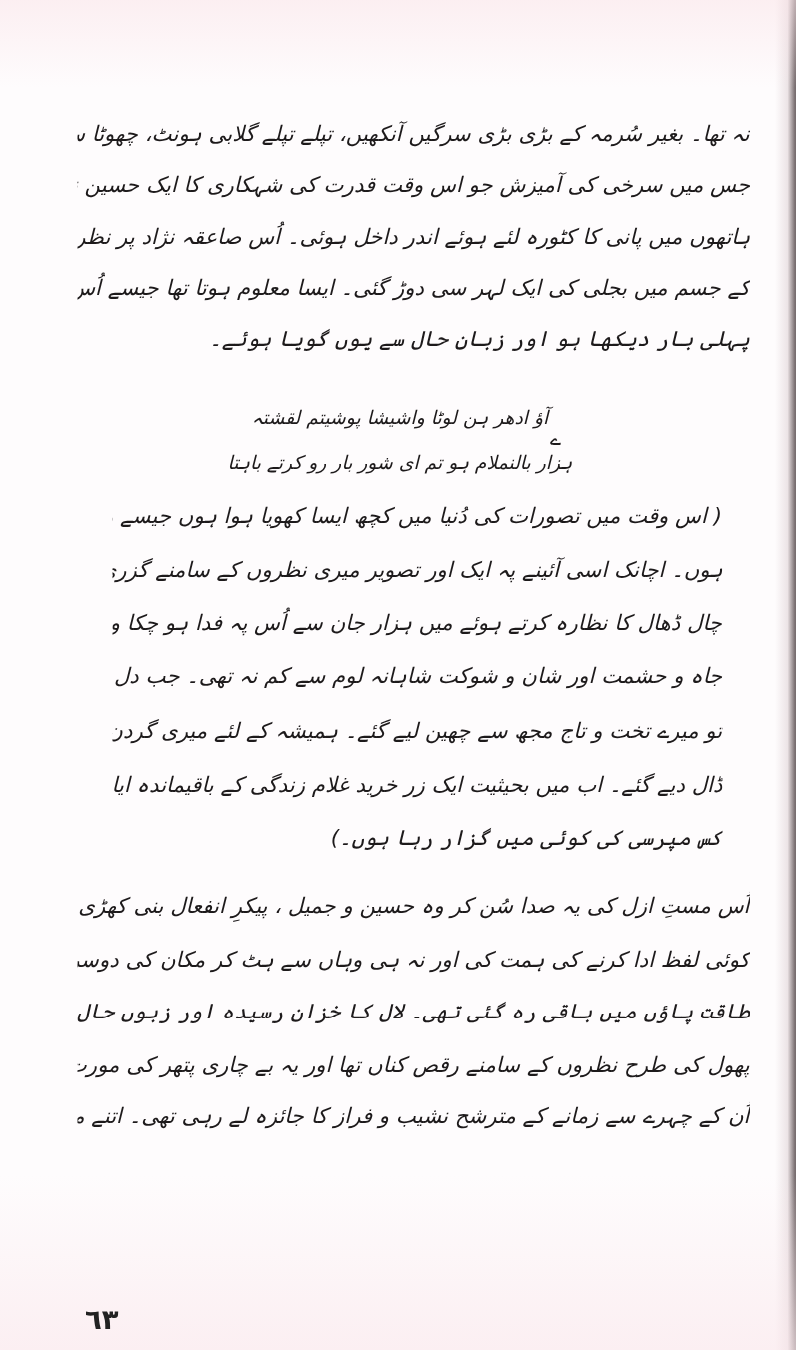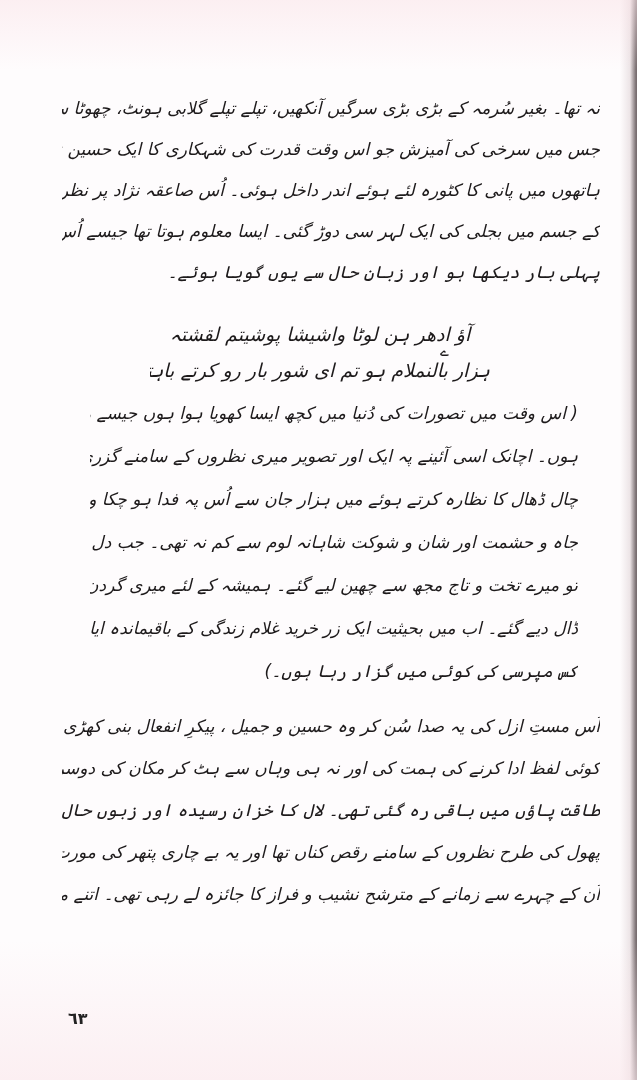--- a/index.html
+++ b/index.html
@@ -43,21 +43,21 @@
       text-align: right;
       letter-spacing: 0.2px;
     }
     .para1 { top: 88px; }
     .verse {
       position: absolute;
       left: 150px;
       width: 340px;
       direction: rtl;
       color: #1d1a1b;
-      font-size: 19px;
+      font-size: 15px;
       font-style: italic;
       font-family: "DejaVu Sans", sans-serif;
     }
     .verse .line { height: 38px; line-height: 38px; text-align: center; }
     .verse-1 { top: 315px; }
     .verse-2 { top: 351px; }
     .verse-mark {
       position: absolute;
       left: 440px;
       top: 342px;
@@ -76,22 +76,22 @@
       line-height: 43px;
       font-style: italic;
       font-family: "DejaVu Sans", sans-serif;
     }
     .para2 .line { height: 43px; }
     .para3 { top: 705px; line-height: 42px; }
     .para3 .line { height: 42px; }
     .page-number {
       position: absolute;
       left: 68px;
-      top: 1009px;
-      font-size: 16px;
+      top: 1044px;
+      font-size: 22px;
       font-weight: bold;
       color: #222;
       font-family: "DejaVu Sans", sans-serif;
       direction: rtl;
     }
   </style>
 </head>
 <body>
 
 <div class="page">

